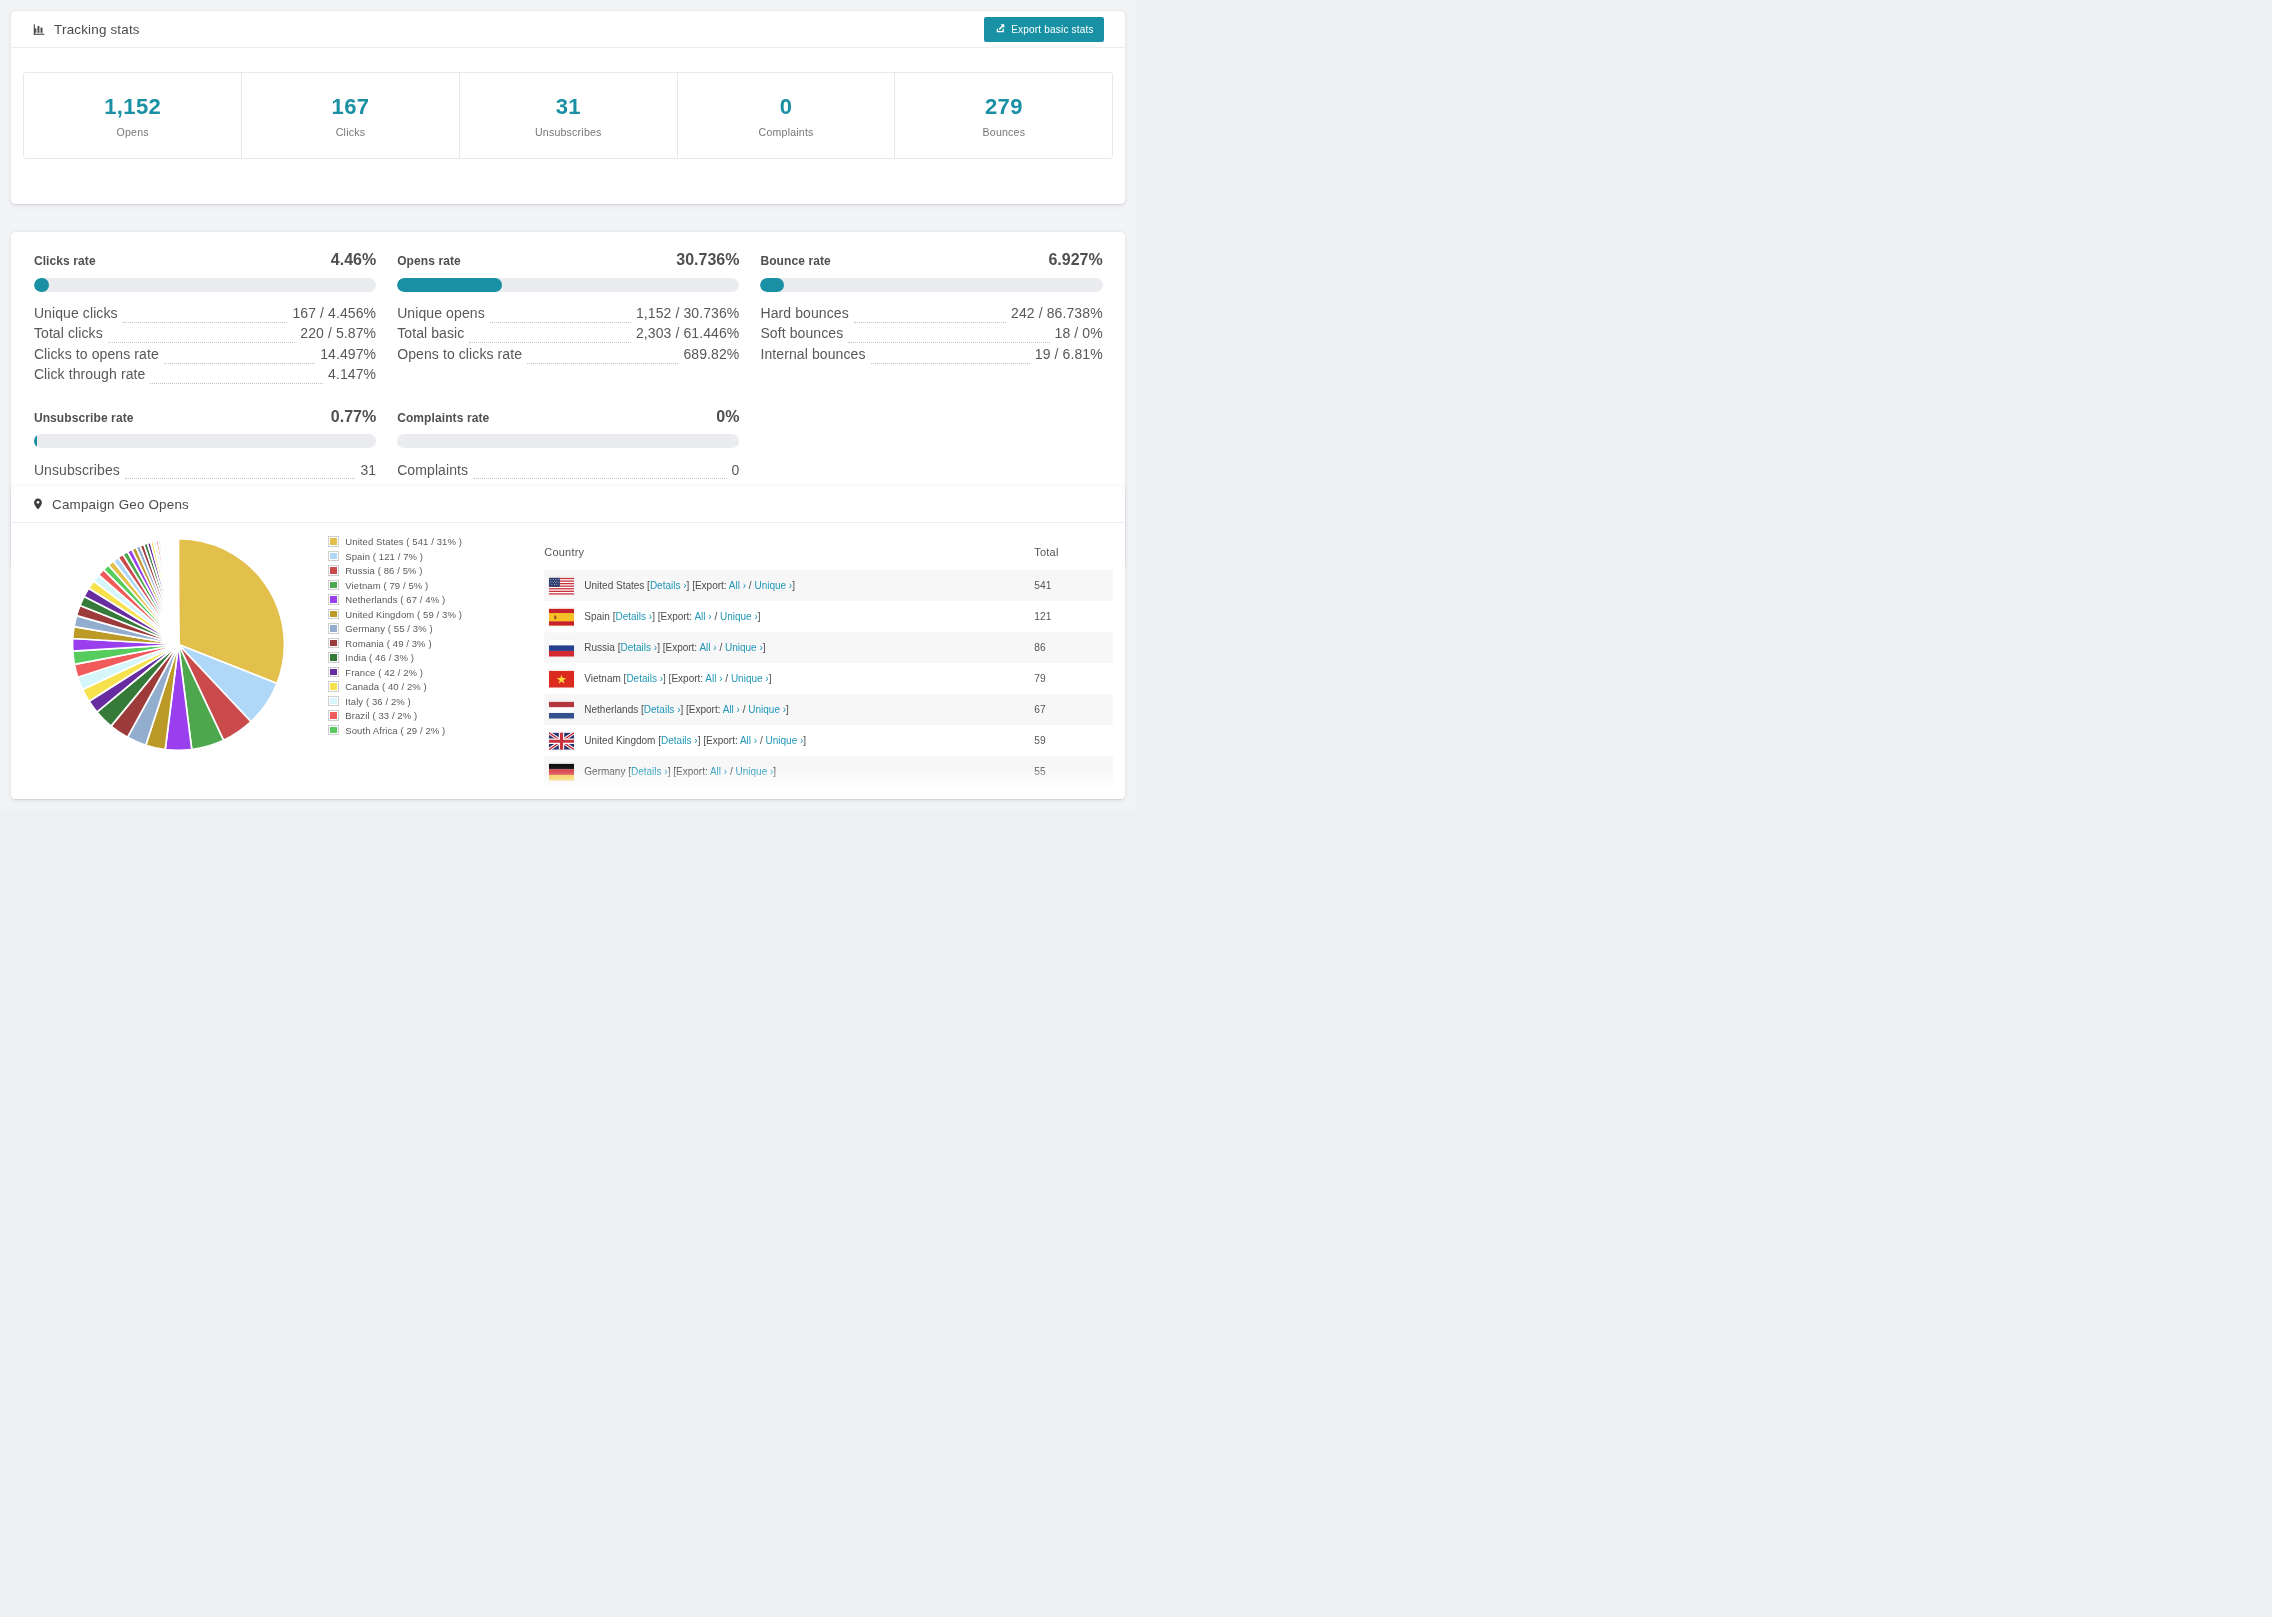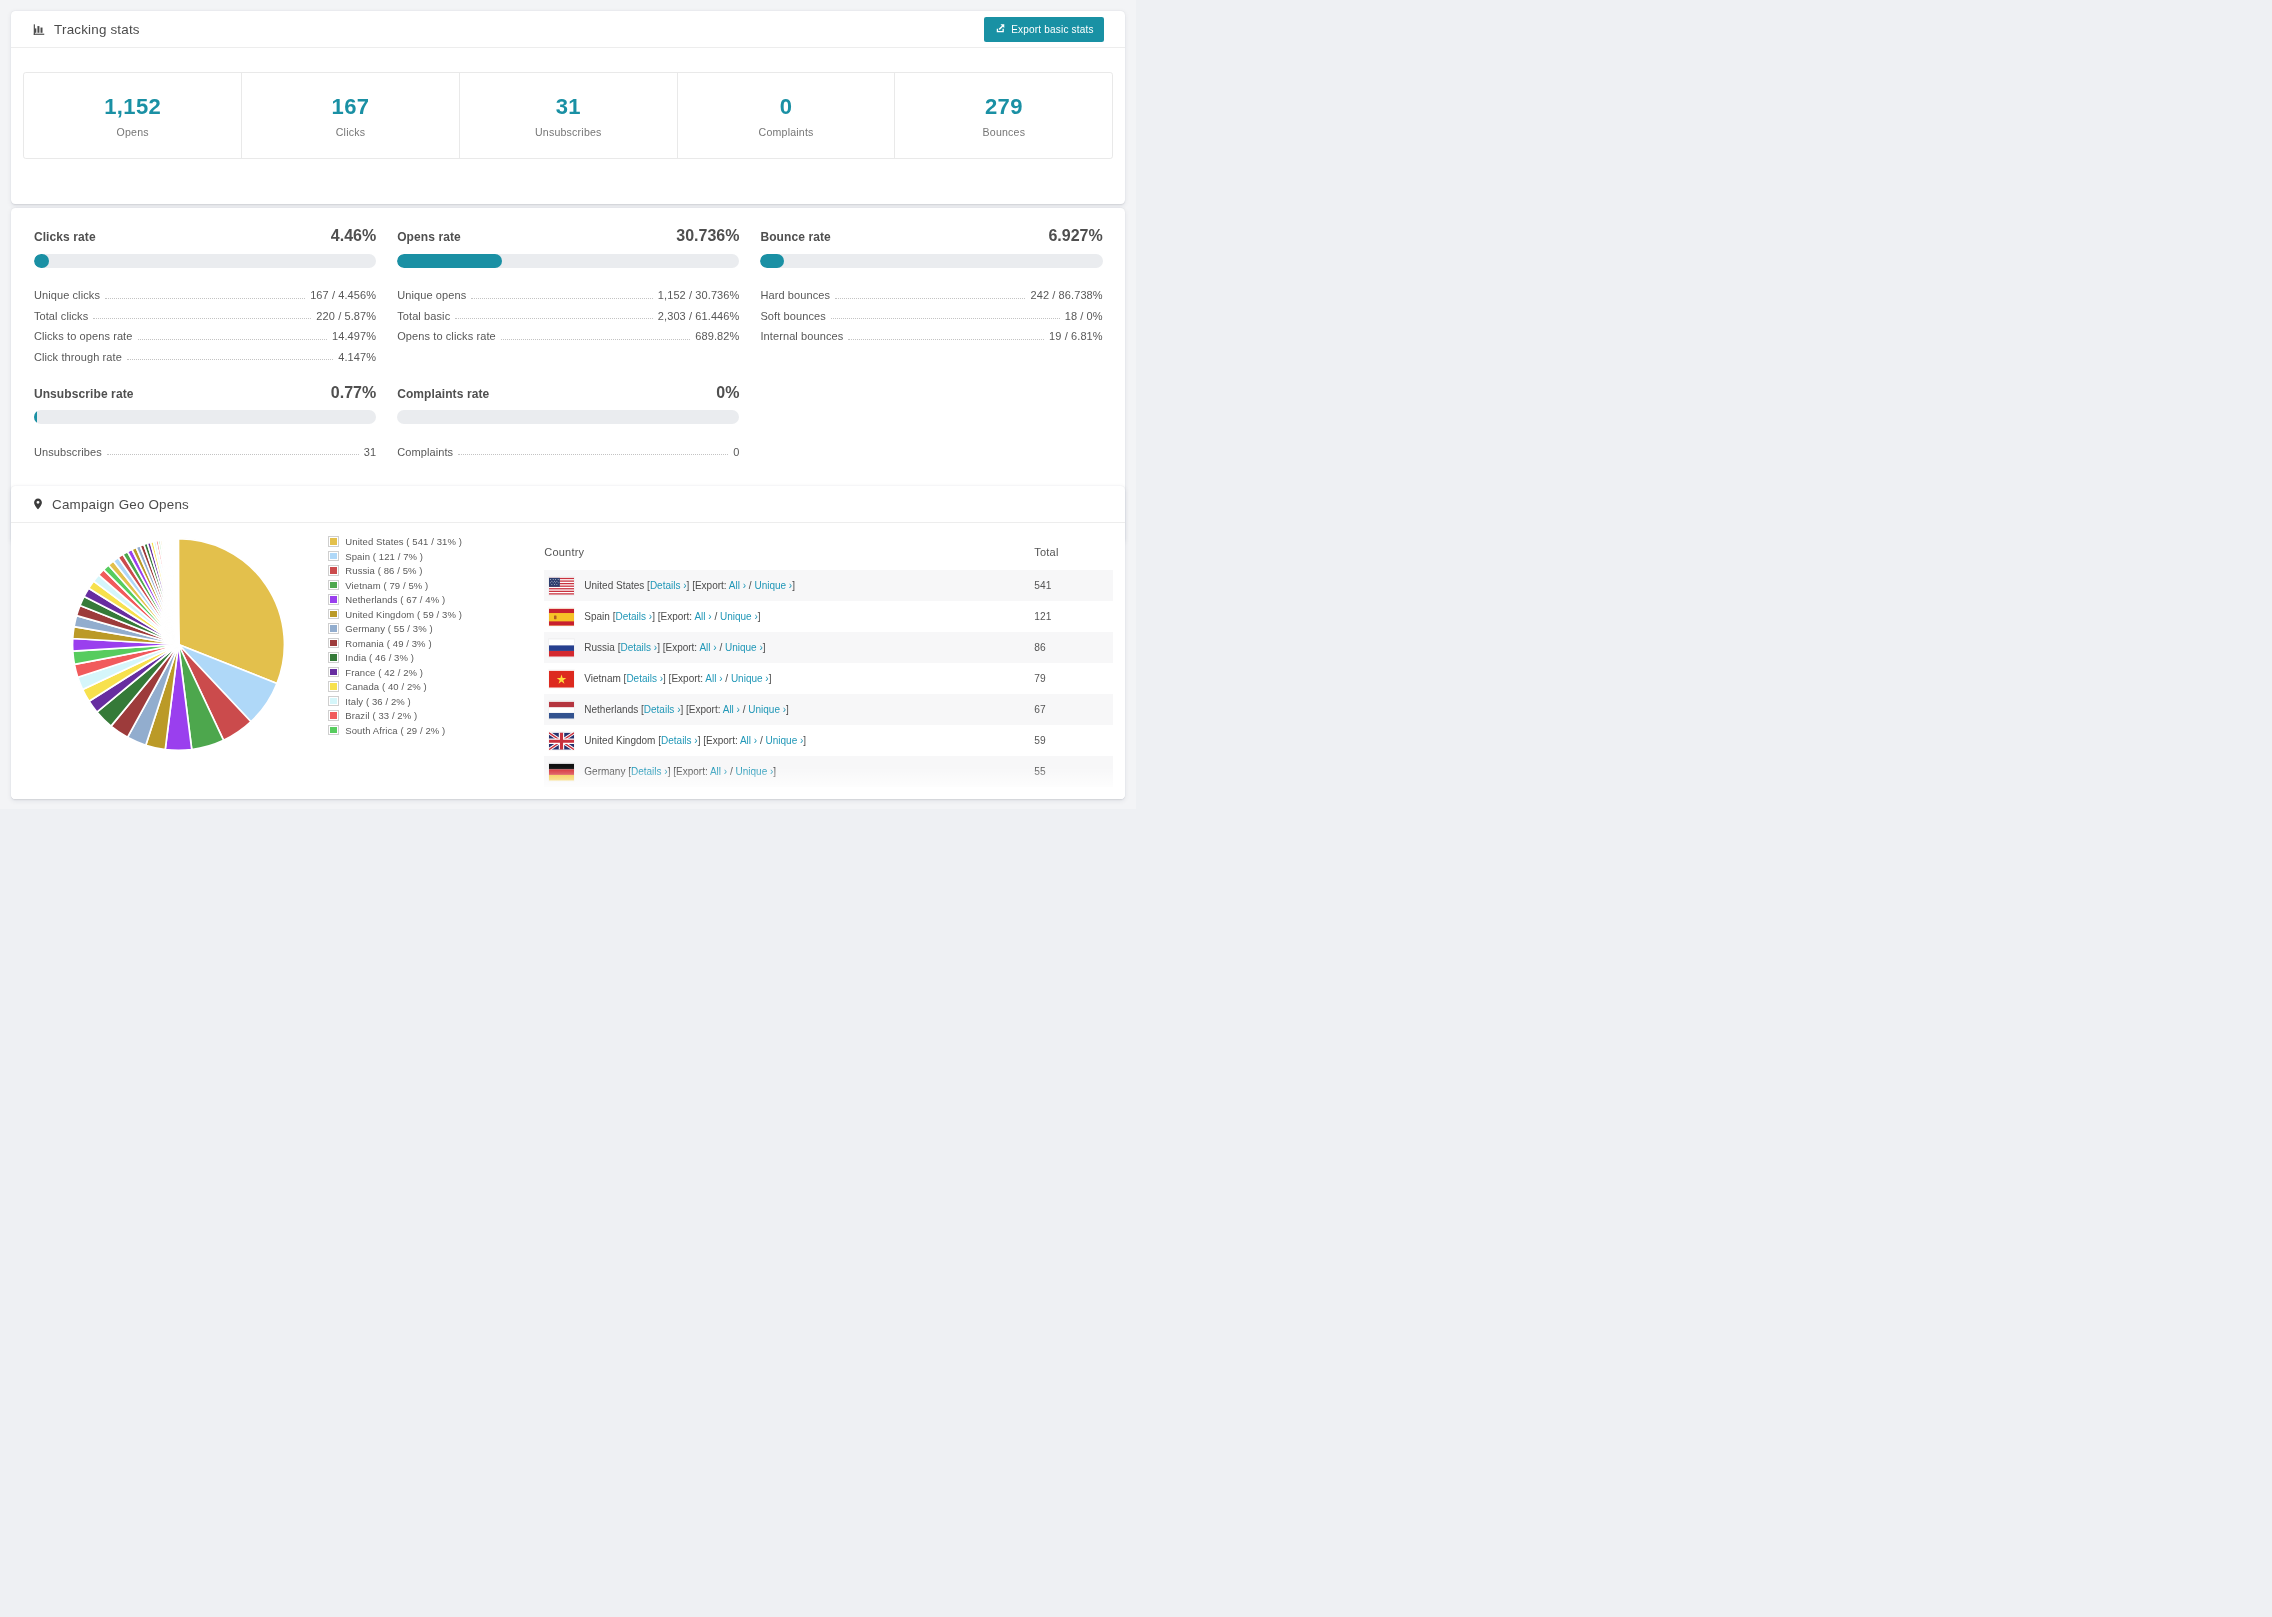--- a/index.html
+++ b/index.html
@@ -18,29 +18,29 @@
   #card-tracking .card-header { justify-content:space-between; }
   .export-btn { display:flex; align-items:center; gap:5.6px; background:#1991a4; color:#fff; border:none;
                 font-family:inherit; font-size:10px; letter-spacing:0.2px; padding:6.4px 10.6px; border-radius:2.1px; cursor:pointer; }
   .summary-row { display:flex; margin:24px 12px 0; height:87px; border:0.7px solid #e9e9e9; border-radius:2.8px; background:#fff; }
   .summary-cell { flex:1; display:flex; flex-direction:column; align-items:center; justify-content:center; border-left:0.7px solid #e9e9e9; }
   .summary-cell:first-child { border-left:none; }
   .summary-value { font-size:22px; font-weight:800; color:#1a90a4; letter-spacing:0.4px; }
   .summary-label { font-size:10.6px; color:#767676; margin-top:6.4px; letter-spacing:0.2px; }
 
   
-  #card-rates { top:208px; height:334px; padding:19px 22.6px 0; }
+  #card-rates { top:232px; height:334px; padding:19px 22.6px 0; }
   .rates-grid { display:grid; grid-template-columns:repeat(3, 1fr); column-gap:21px; row-gap:21px; }
   .rate-title-row { display:flex; justify-content:space-between; align-items:baseline; }
   .rate-title { font-size:12px; font-weight:700; color:#4f4f4f; letter-spacing:0.1px; }
   .rate-value { font-size:16px; font-weight:700; color:#4f4f4f; }
   .rate-bar { margin-top:8.5px; height:14px; border-radius:7px; background:#eaecef; overflow:hidden; }
   .rate-fill { height:100%; background:#1a90a4; border-radius:7px; }
   .rate-stats { margin-top:13.4px; }
-  .stat-row { display:flex; align-items:flex-end; height:20.5px; font-size:11px; color:#585858; letter-spacing:0.1px; }
+  .stat-row { display:flex; height:20.5px; font-size:14px; color:#585858; letter-spacing:0.1px; }
   .stat-leader { flex:1; border-bottom:0.7px dotted #c3c3c3; margin:0 5px 2.8px; }
   .stat-val { white-space:nowrap; }
 
   
   #card-geo { top:486px; height:313px; overflow:hidden; }
   #geo-fade { position:absolute; left:0; right:0; bottom:0; height:32px; z-index:6;
               background:linear-gradient(to bottom, rgba(255,255,255,0), #ffffff 80%); pointer-events:none; }
   .geo-content { display:flex; align-items:flex-start; padding:10px 12px 0 21px; }
   #pie-wrap { width:223px; height:223px; margin-left:35px; flex:none; }
   #legend { margin-left:38px; width:216px; flex:none; padding-top:1.4px; }

